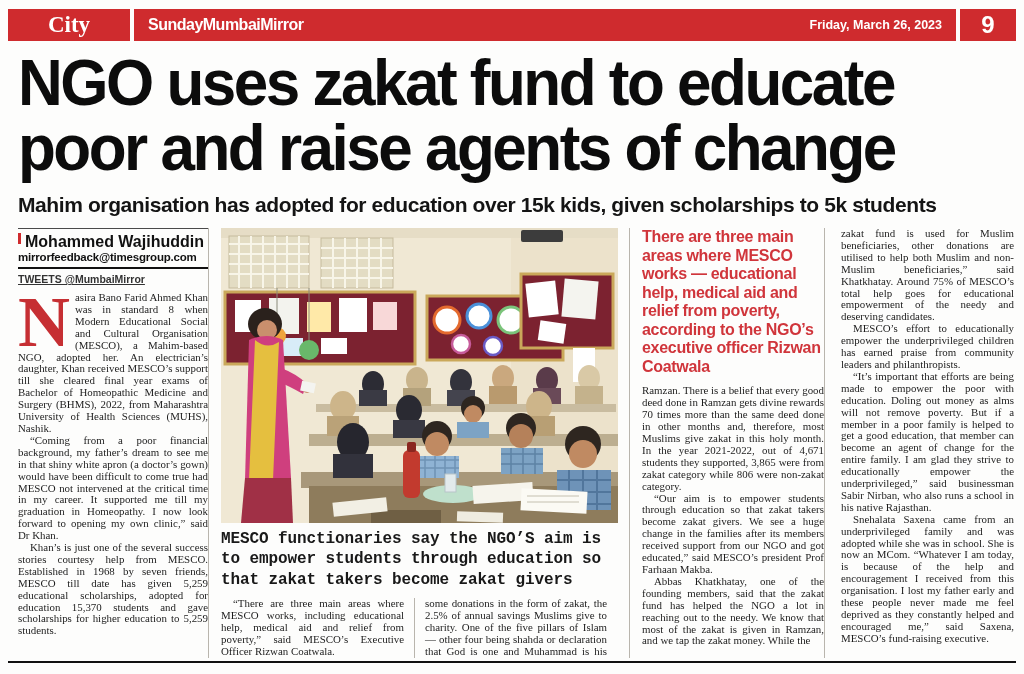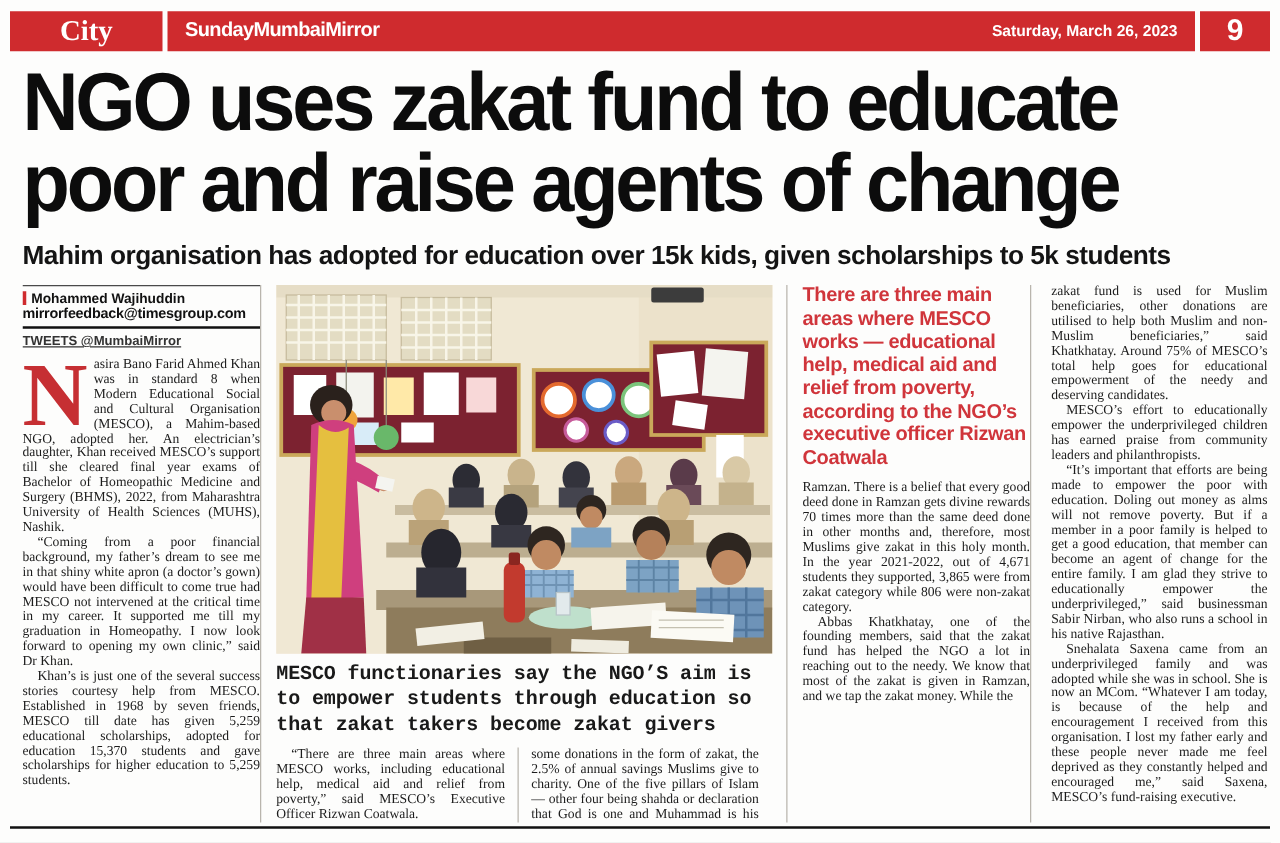--- a/index.html
+++ b/index.html
@@ -47,21 +47,21 @@
   .c5 { width:190px; padding-left:16px; }
   .c1,.c4,.c5,.mid { overflow:hidden; height:430px; }
 
   .bodytext p {
     font-size:10.9px; line-height:11.9px; text-align:justify; color:#1c1c1c;
   }
   .bodytext p.indent { text-indent:12px; }
 
   
   .byline-block { border-top:1px solid #4a4a4a; padding-top:4px; margin-bottom:7px; }
-  .byline-name { display:flex; align-items:flex-start; font-family:"Liberation Sans", sans-serif; font-weight:700; font-size:11px; color:#111; }
+  .byline-name { display:flex; align-items:flex-start; font-family:"Liberation Sans", sans-serif; font-weight:700; font-size:16px; color:#111; }
   .accent-bar { display:inline-block; width:3px; height:11px; background:#cf2b2e; margin-right:4px; }
   .byline-email { font-family:"Liberation Sans", sans-serif; font-weight:700; font-size:11.5px; color:#111; letter-spacing:-0.2px; padding-bottom:4px; border-bottom:2px solid #111; }
   .byline-tweets { font-family:"Liberation Sans", sans-serif; font-weight:700; font-size:10.5px; color:#333; padding-top:4px; margin-bottom:4px;text-decoration:underline; }
 
   .dropcap {
     float:left; font-family:"Liberation Serif", serif; font-weight:700;
     font-size:72px; line-height:56px; color:#c62f33; padding-right:5px; padding-top:2px;
   }
   
   .photo { width:397px; height:295px; background:#f1e9d6; position:relative; overflow:hidden; }
@@ -85,21 +85,21 @@
 <body>
 
 <div class="page">
 
   <div class="masthead">
     <div class="mast-box city">
       <span>City</span>
     </div>
     <div class="mast-bar">
       <span class="paper">SundayMumbaiMirror</span>
-      <span class="date">Saturday, March 26, 2023</span>
+      <span class="date">Friday, March 26, 2023</span>
     </div>
     <div class="mast-box pageno">9</div>
   </div>
 
   <h1 class="headline">
     <span style="display:block">NGO uses zakat fund to educate</span>
     <span style="display:block">poor and raise agents of change</span>
   </h1>
   <div class="subhead">Mahim organisation has adopted for education over 15k kids, given scholarships to 5k students</div>
 
@@ -257,20 +257,21 @@
         </div>
         <div class="midcol-b bodytext">
           <p>some donations in the form of zakat, the 2.5% of annual savings Muslims give to charity. One of the five pillars of Islam — other four being shahda or declaration that God is one and Muhammad is his prophet, namaz, roza or fasting and haj — zakat is mostly given in</p>
         </div>
       </div>
     </div>
 
     <div class="c4 bodytext colrule">
       <div class="pullquote">There are three main areas where MESCO works — educational help, medical aid and relief from poverty, according to the NGO’s executive officer Rizwan Coatwala</div>
       <p>Ramzan. There is a belief that every good deed done in Ramzan gets divine rewards 70 times more than the same deed done in other months and, therefore, most Muslims give zakat in this holy month. In the year 2021-2022, out of 4,671 students they supported, 3,865 were from zakat category while 806 were non-zakat category.</p>
+      <p class="indent">“Our aim is to empower students through education so that zakat takers become zakat givers. We see a huge change in the families after its members received support from our NGO and got educated,” said MESCO’s president Prof Farhaan Makba.</p>
       <p class="indent">Abbas Khatkhatay, one of the founding members, said that the zakat fund has helped the NGO a lot in reaching out to the needy. We know that most of the zakat is given in Ramzan, and we tap the zakat money. While the</p>
     </div>
 
     <div class="c5 bodytext colrule">
       <p>zakat fund is used for Muslim beneficiaries, other donations are utilised to help both Muslim and non-Muslim beneficiaries,” said Khatkhatay. Around 75% of MESCO’s total help goes for educational empowerment of the needy and deserving candidates.</p>
       <p class="indent">MESCO’s effort to educationally empower the underprivileged children has earned praise from community leaders and philanthropists.</p>
       <p class="indent">“It’s important that efforts are being made to empower the poor with education. Doling out money as alms will not remove poverty. But if a member in a poor family is helped to get a good education, that member can become an agent of change for the entire family. I am glad they strive to educationally empower the underprivileged,” said businessman Sabir Nirban, who also runs a school in his native Rajasthan.</p>
       <p class="indent">Snehalata Saxena came from an underprivileged family and was adopted while she was in school. She is now an MCom. “Whatever I am today, is because of the help and encouragement I received from this organisation. I lost my father early and these people never made me feel deprived as they constantly helped and encouraged me,” said Saxena, MESCO’s fund-raising executive.</p>
     </div>
   </div>

